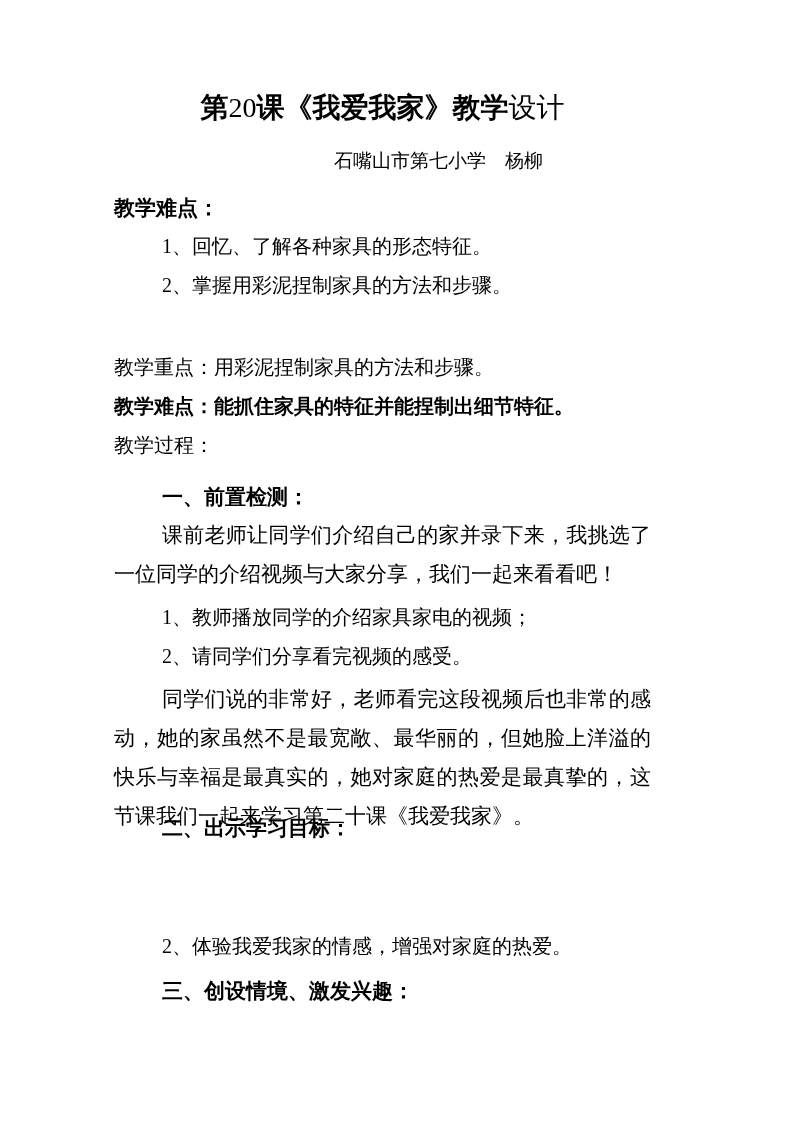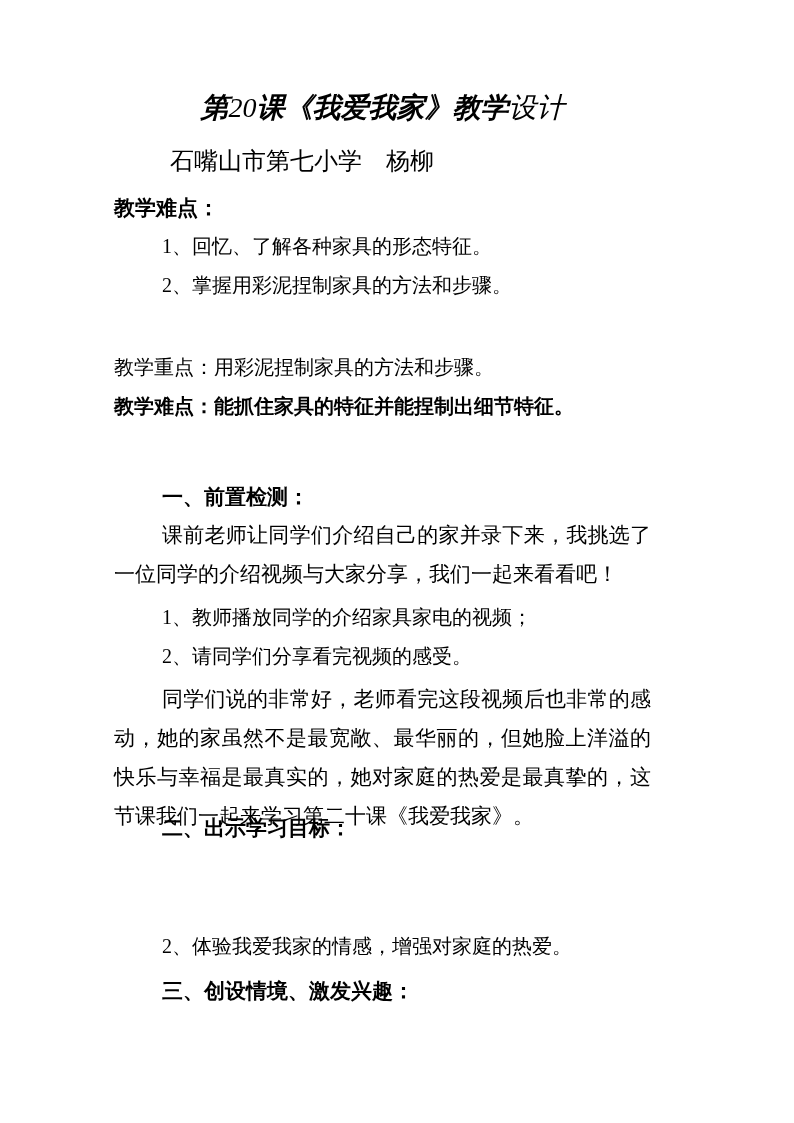--- a/index.html
+++ b/index.html
@@ -32,39 +32,38 @@
   }
 
   
   .title {
     top: 88px;
     text-align: center;
     font-size: 28px;
     line-height: 40px;
     letter-spacing: 0px;
     white-space: nowrap;
-    font-style: italic;
   }
   .title .hei-b {
     font-family: "Liberation Sans", "DejaVu Sans", sans-serif;
     font-weight: bold;
   }
   .title .num {
     font-family: "Liberation Serif", "DejaVu Serif", serif;
     font-weight: normal;
   }
   .title .kai {
     font-family: "Liberation Serif", "DejaVu Serif", serif;
     font-weight: normal;
   }
 
   .byline {
     top: 145px;
-    text-align: left;
-    font-size: 24px;
+    text-align: center;
+    font-size: 19px;
     line-height: 32px;
     padding-left: 56px;
     white-space: nowrap;
   }
 
   
   .line {
     font-size: 20px;
     line-height: 39px;
     white-space: nowrap;
@@ -102,20 +101,21 @@
 
   <div class="col byline">石嘴山市第七小学　杨柳</div>
 
   <div class="col bold-head" style="top:188px;">教学难点：</div>
 
   <div class="col line indent2" style="top:227px;">1、回忆、了解各种家具的形态特征。</div>
   <div class="col line indent2" style="top:266px;">2、掌握用彩泥捏制家具的方法和步骤。</div>
 
   <div class="col line" style="top:348px;">教学重点：用彩泥捏制家具的方法和步骤。</div>
   <div class="col line" style="top:387px;font-weight:bold;">教学难点：能抓住家具的特征并能捏制出细节特征。</div>
+  <div class="col line" style="top:426px;">教学过程：</div>
 
   <div class="col bold-head indent2" style="top:477px;">一、前置检测：</div>
   <div class="col para firstline-indent" style="top:517px;">课前老师让同学们介绍自己的家并录下来，我挑选了一位同学的介绍视频与大家分享，我们一起来看看吧！</div>
 
   <div class="col line indent2" style="top:598px;">1、教师播放同学的介绍家具家电的视频；</div>
   <div class="col line indent2" style="top:637px;">2、请同学们分享看完视频的感受。</div>
 
   <div class="col para firstline-indent" style="top:681px;">同学们说的非常好，老师看完这段视频后也非常的感动，她的家虽然不是最宽敞、最华丽的，但她脸上洋溢的快乐与幸福是最真实的，她对家庭的热爱是最真挚的，这节课我们一起来学习第二十课《我爱我家》。</div>
 
   <div class="col bold-head indent2" style="top:800px;margin-top:8px;">二、出示学习目标：</div>

